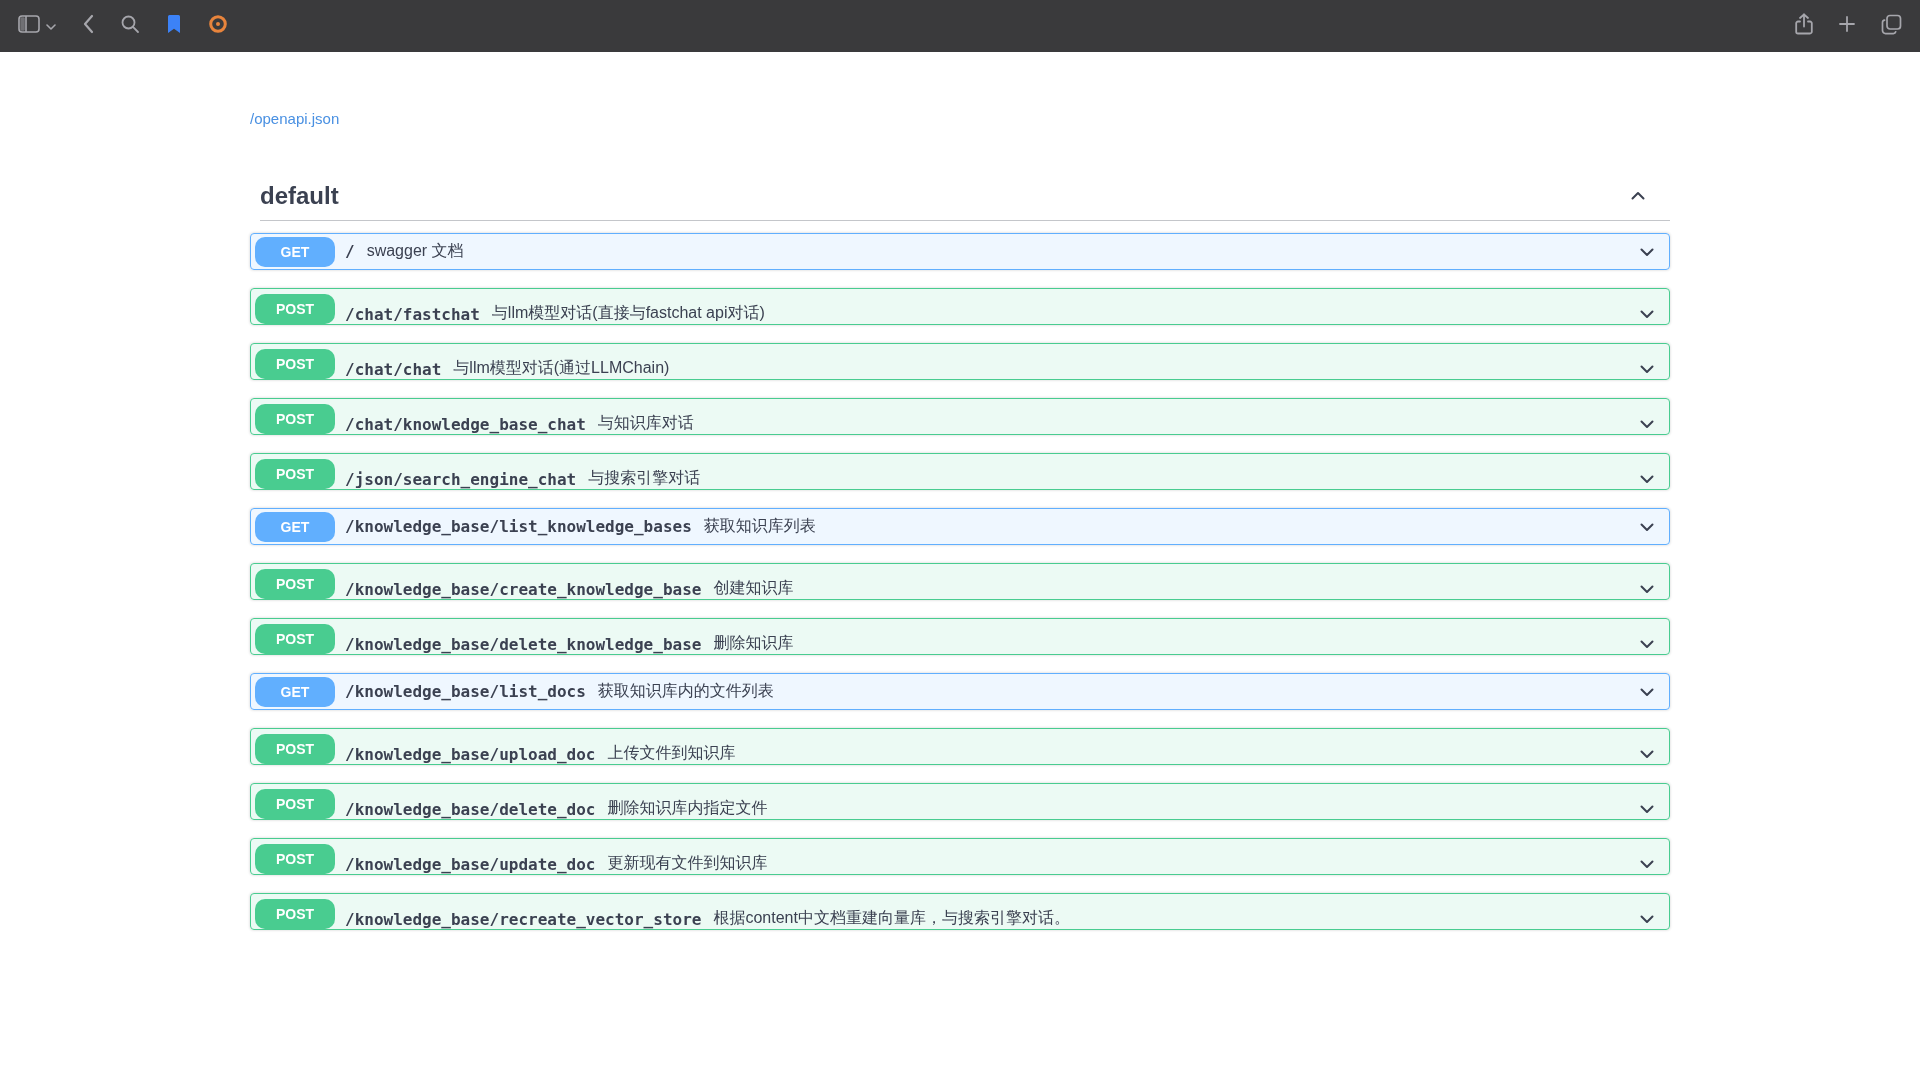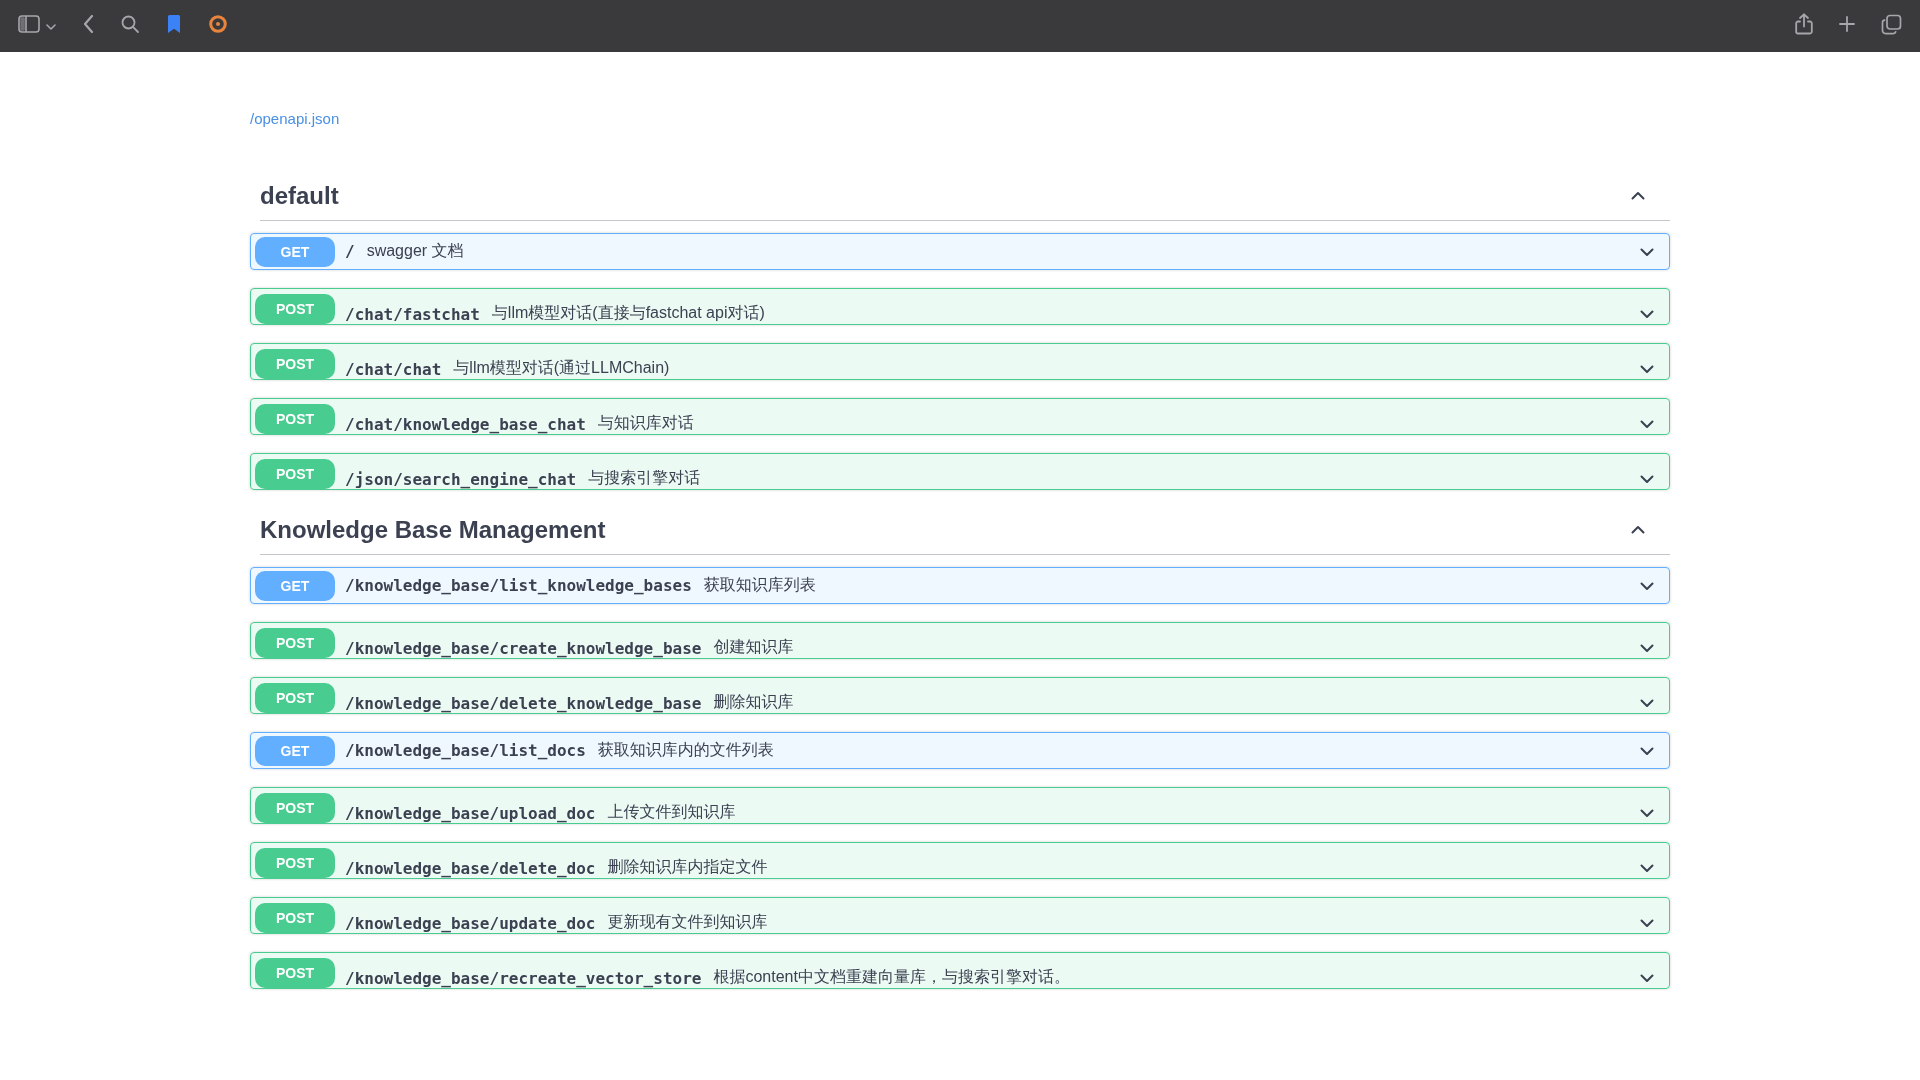--- a/index.html
+++ b/index.html
@@ -197,28 +197,20 @@
             <span class="op-path">/json/search_engine_chat</span>
             <span class="op-desc">与搜索引擎对话</span>
             <span class="expand-arrow">
               <svg viewBox="0 0 20 20" width="20" height="20">
                 <path d="M4.5 7.5 10 13l5.5-5.5" fill="none" stroke="#3b4151" stroke-width="2" stroke-linecap="round" stroke-linejoin="round"></path>
               </svg>
             </span>
           </div>
         </section>
         <section class="api-section">
-          <div class="opblock-tag">
-            <h3 class="section-title">Knowledge Base Management</h3>
-            <span class="collapse-arrow">
-              <svg viewBox="0 0 20 20" width="20" height="20">
-                <path d="M4.5 12.5 10 7l5.5 5.5" fill="none" stroke="#3b4151" stroke-width="2" stroke-linecap="round" stroke-linejoin="round"></path>
-              </svg>
-            </span>
-          </div>
           <div class="opblock get">
             <span class="method-badge get">GET</span>
             <span class="op-path">/knowledge_base/list_knowledge_bases</span>
             <span class="op-desc">获取知识库列表</span>
             <span class="expand-arrow">
               <svg viewBox="0 0 20 20" width="20" height="20">
                 <path d="M4.5 7.5 10 13l5.5-5.5" fill="none" stroke="#3b4151" stroke-width="2" stroke-linecap="round" stroke-linejoin="round"></path>
               </svg>
             </span>
           </div>

